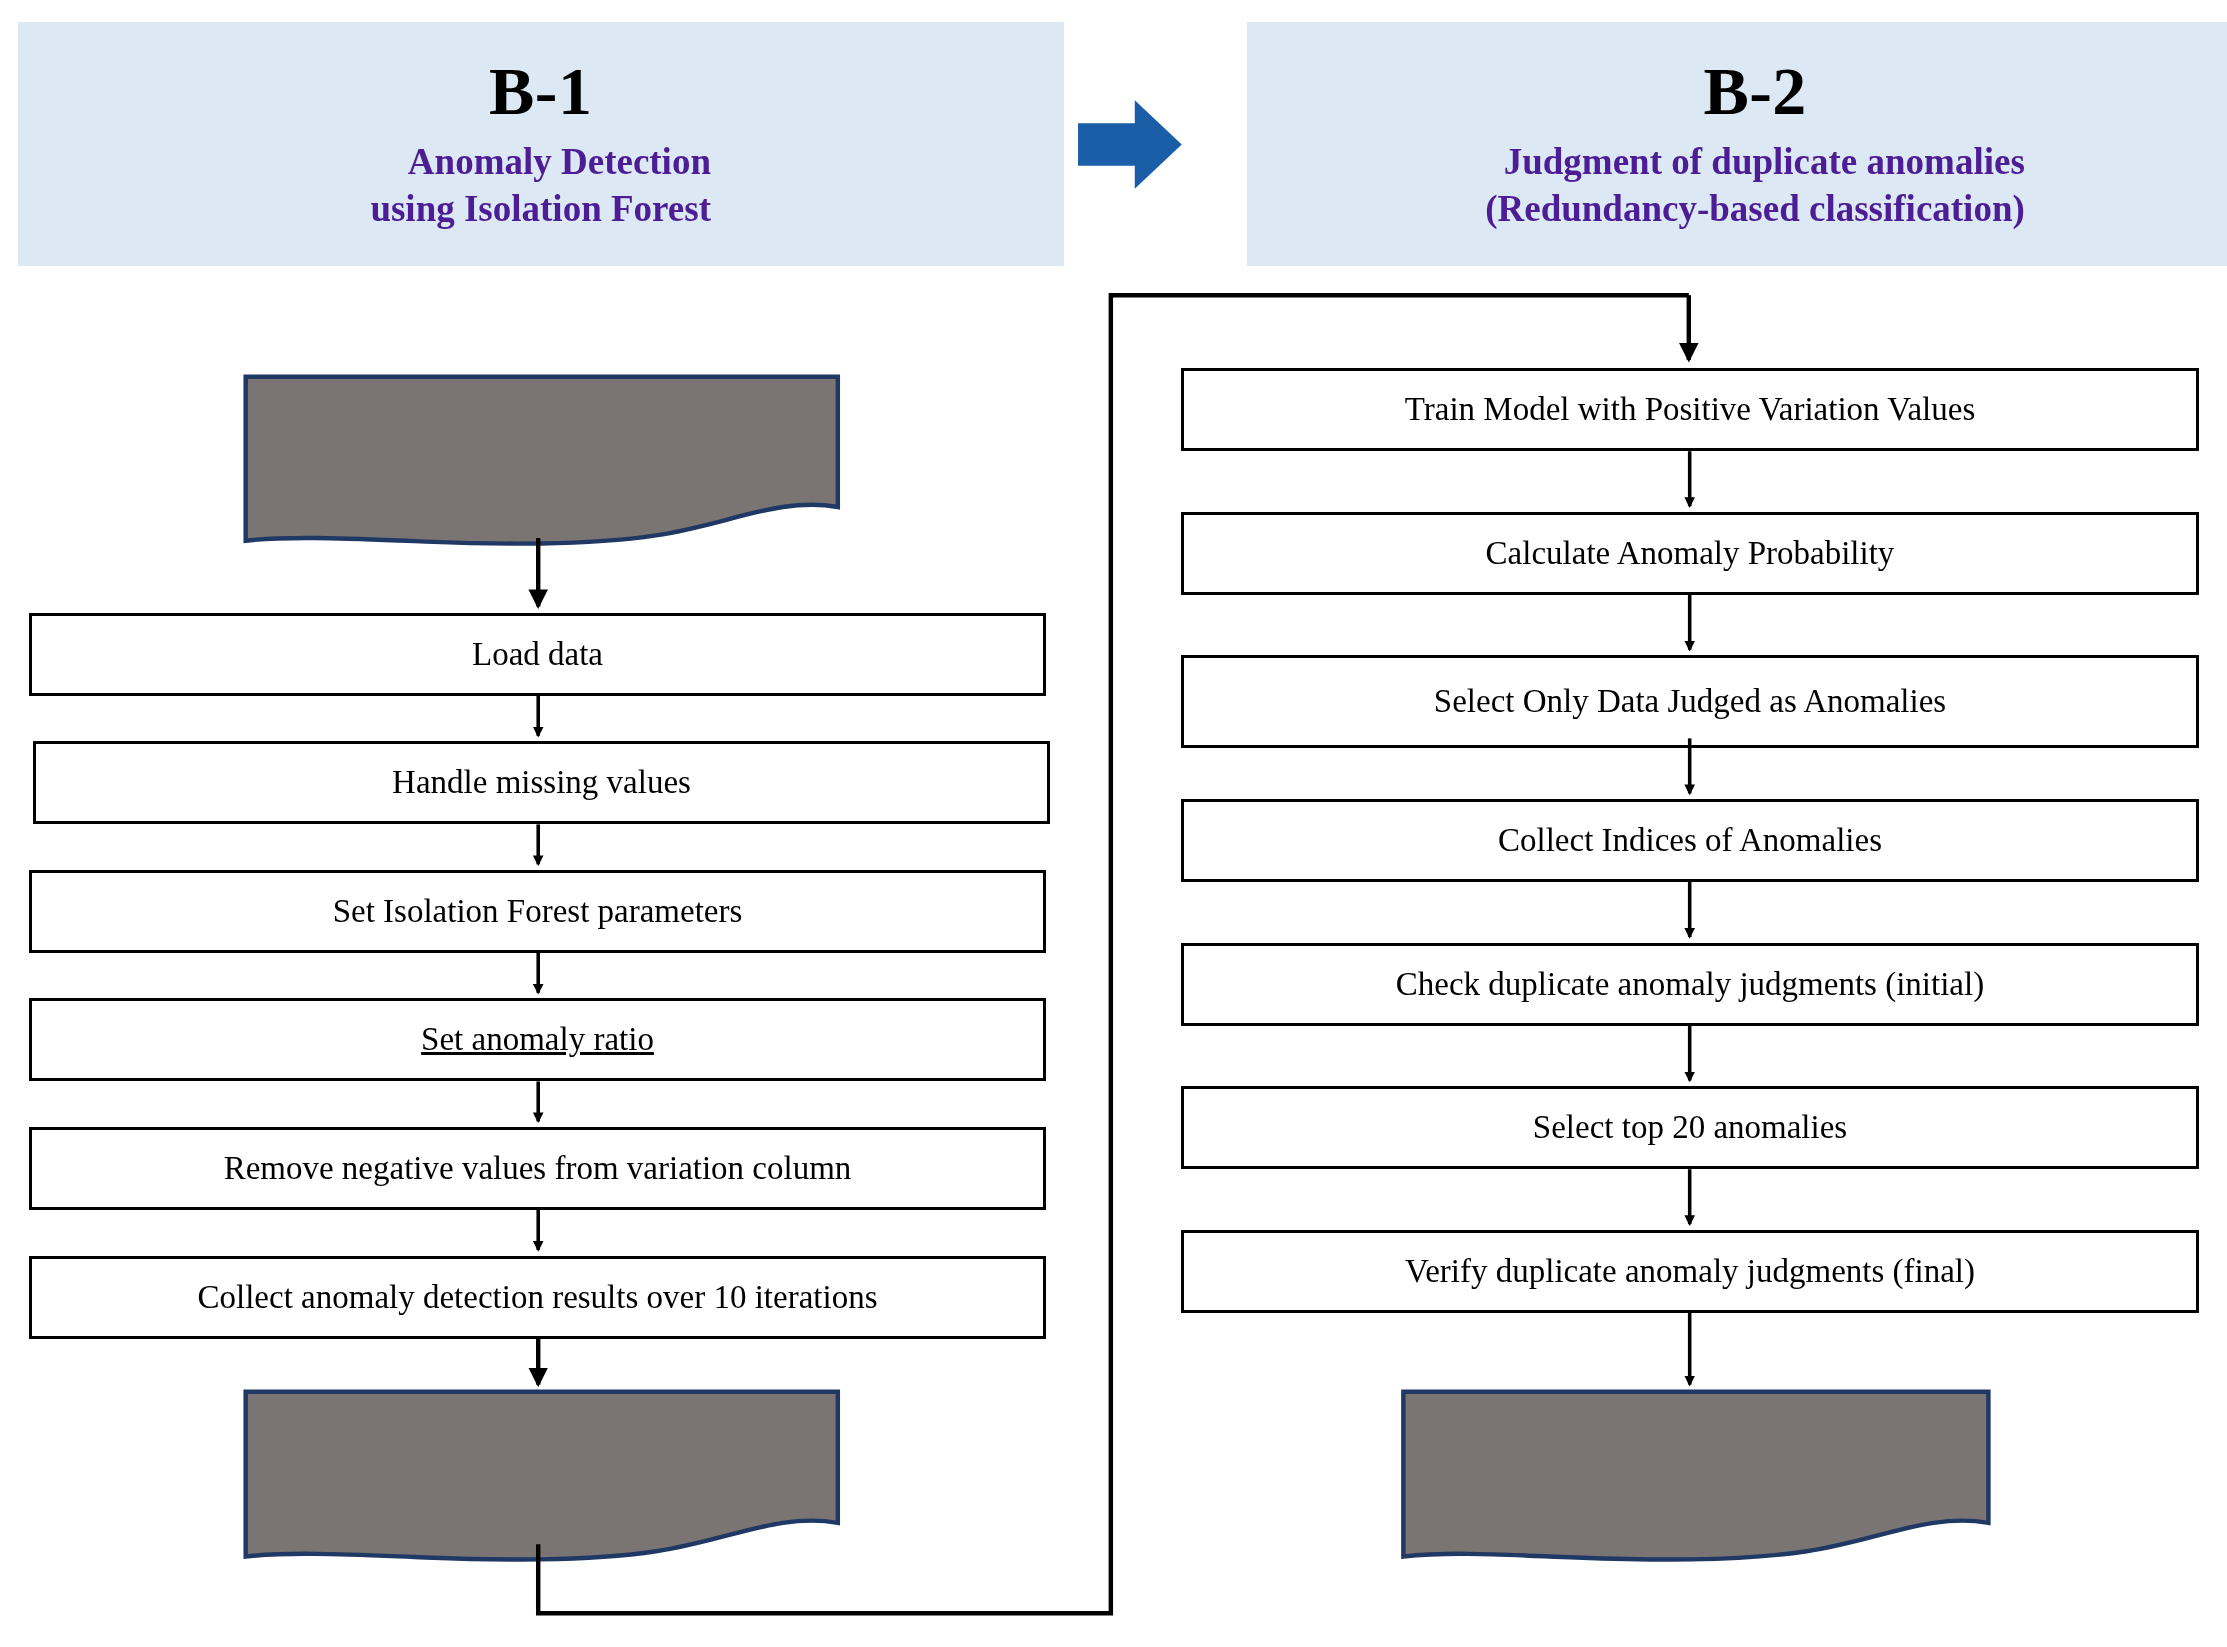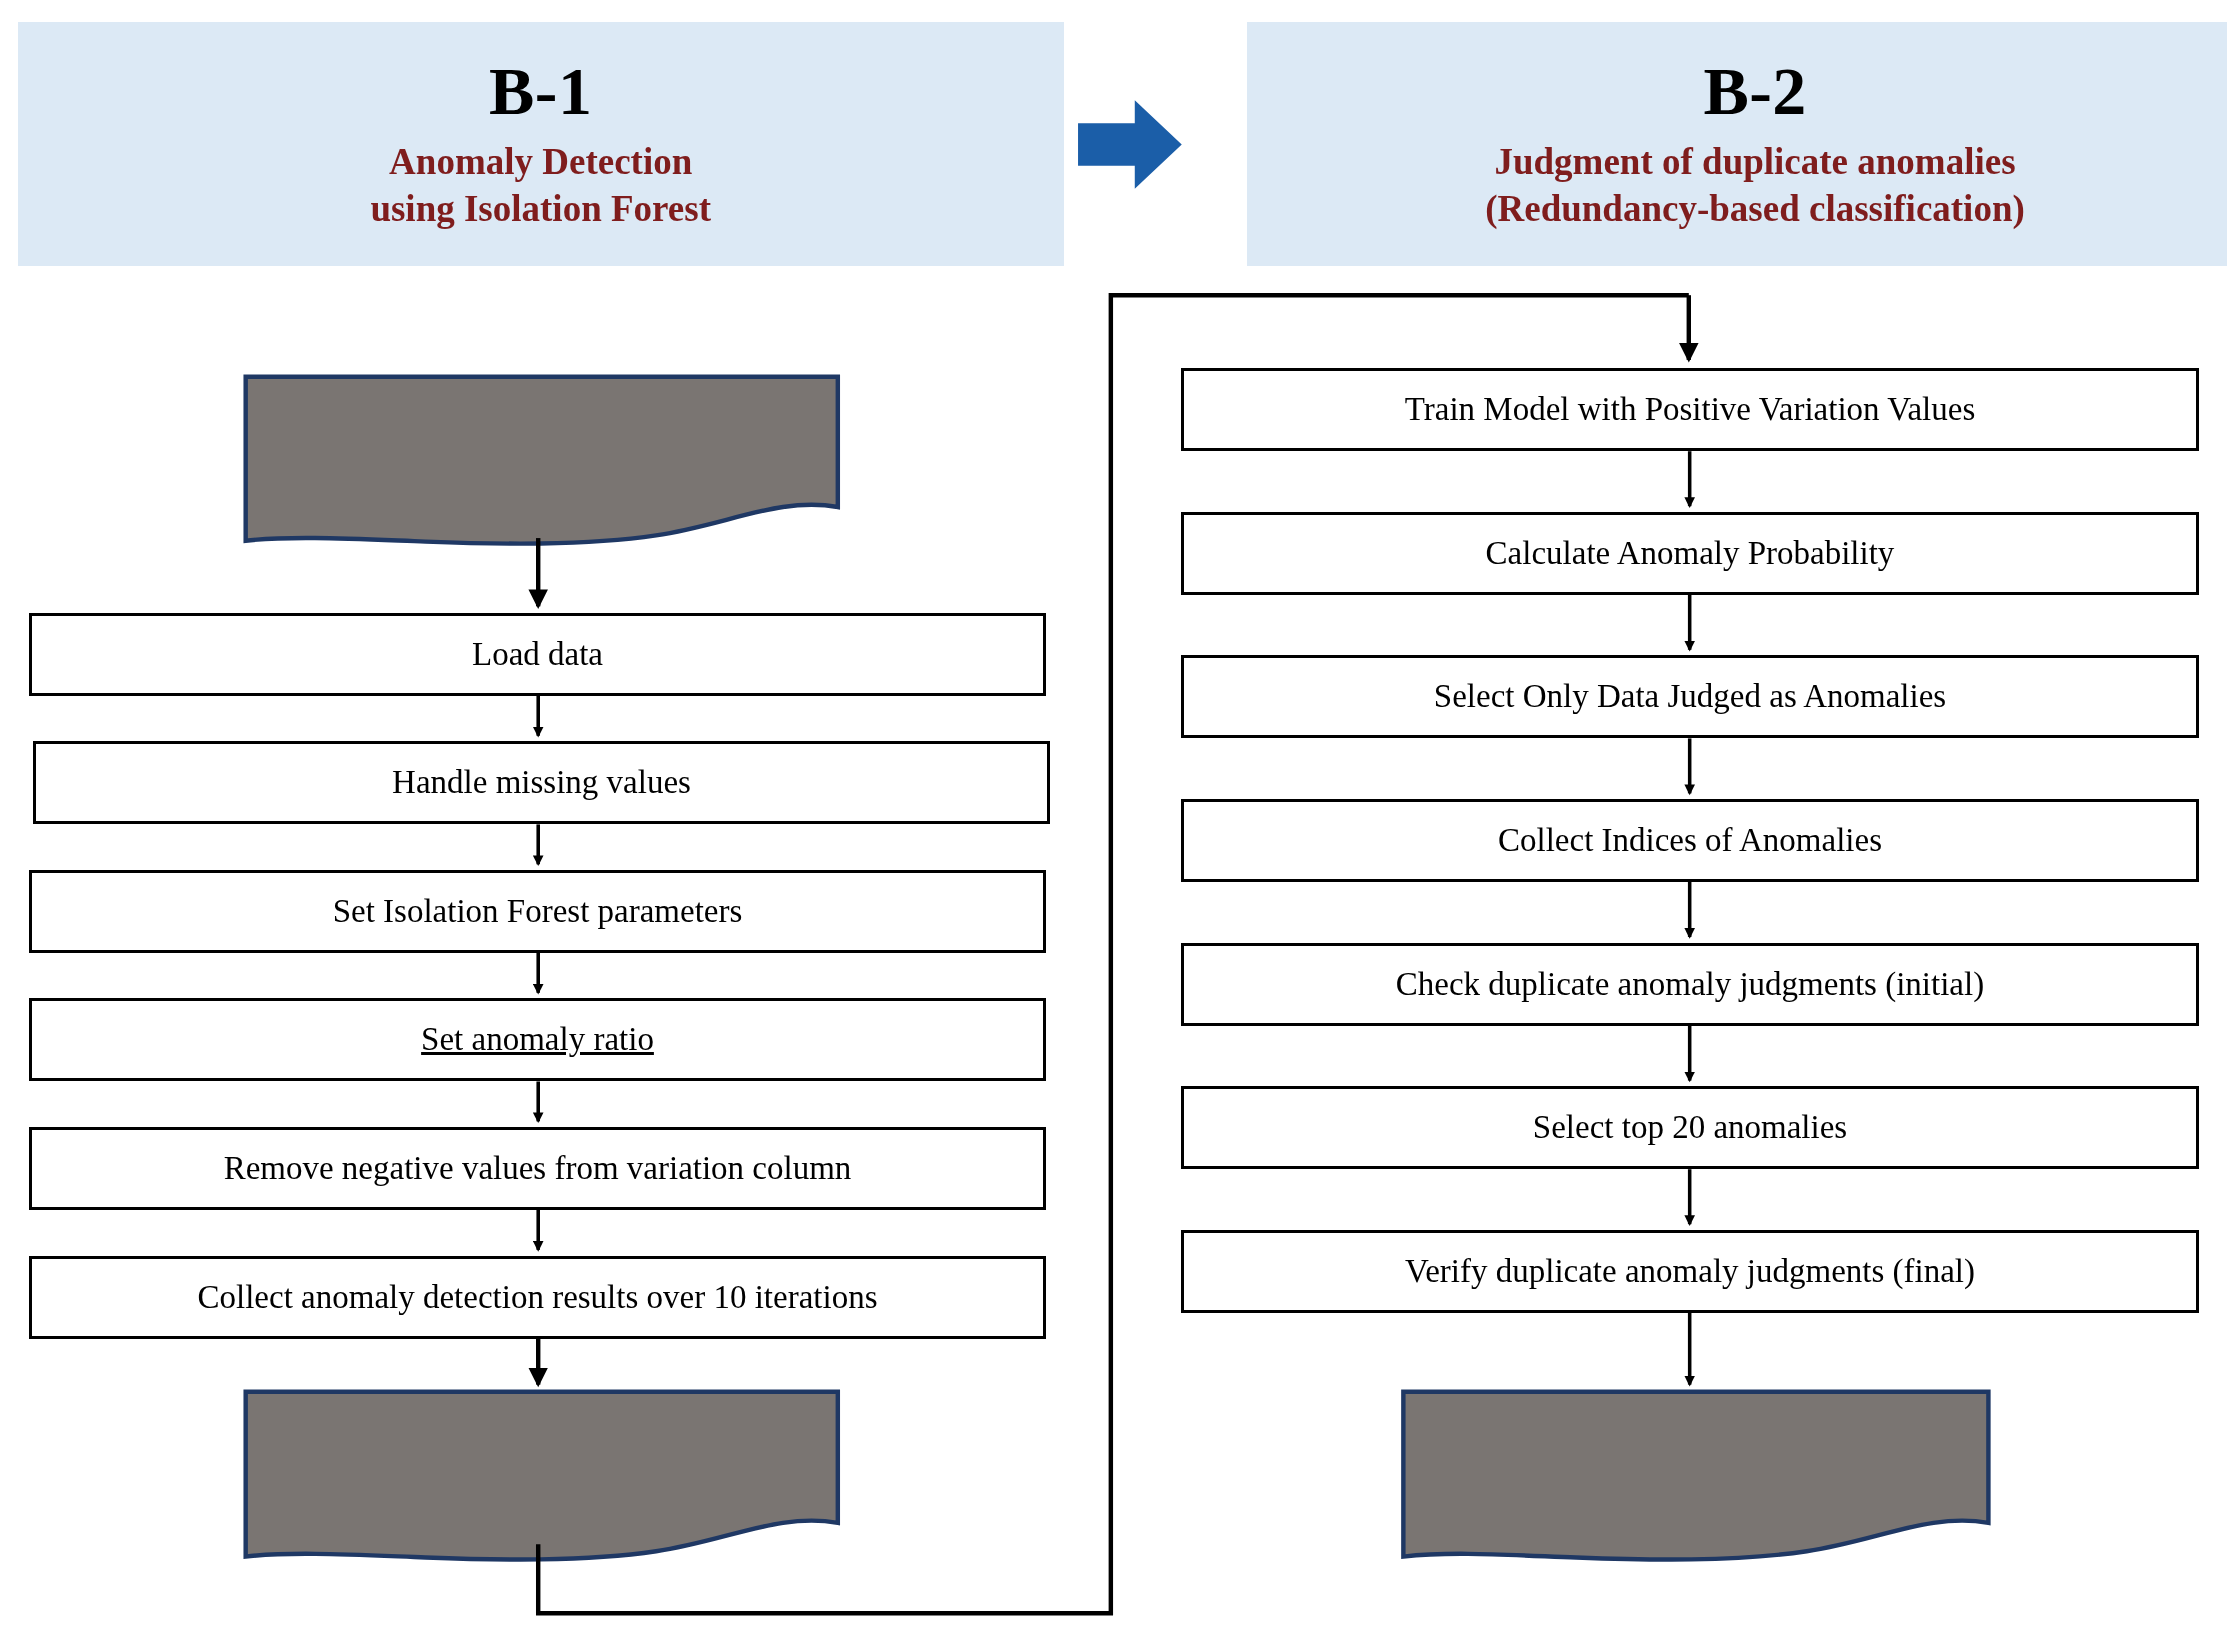--- a/index.html
+++ b/index.html
@@ -29,23 +29,23 @@
   .header-code {
     font-size: 68px;
     font-weight: bold;
     color: #000000;
     line-height: 1.05;
     letter-spacing: 0.4px;
   }
   .header-sub {
     font-size: 37px;
     font-weight: bold;
-    color: #7f1d1d;
+    color: #4c1d95;
     line-height: 1.28;
-    text-align: center;
+    text-align: right;
     margin-top: 10.6px;
   }
   .header-sub div { white-space: nowrap; }
 
   .proc-box {
     position: absolute;
     background: #ffffff;
     border: 3.5px solid #000000;
     box-sizing: border-box;
     display: flex;
@@ -125,21 +125,21 @@
   <div class="doc-label" style="left:248px; top:1401px; width:585px; height:80px; font-size:39px;">
     <div>Potential anomalies</div>
   </div>
 
   <div class="proc-box" style="left:1181px; top:368px; width:1018px; height:83px;">
     <span>Train Model with Positive Variation Values</span>
   </div>
   <div class="proc-box" style="left:1181px; top:512px; width:1018px; height:83px;">
     <span>Calculate Anomaly Probability</span>
   </div>
-  <div class="proc-box" style="left:1181px; top:655px; width:1018px; height:83px;">
+  <div class="proc-box" style="left:1181px; top:655px; width:1018px; height:93px;">
     <span>Select Only Data Judged as Anomalies</span>
   </div>
   <div class="proc-box" style="left:1181px; top:799px; width:1018px; height:83px;">
     <span>Collect Indices of Anomalies</span>
   </div>
   <div class="proc-box" style="left:1181px; top:943px; width:1018px; height:83px;">
     <span>Check duplicate anomaly judgments (initial)</span>
   </div>
   <div class="proc-box" style="left:1181px; top:1086px; width:1018px; height:83px;">
     <span>Select top 20 anomalies</span>

